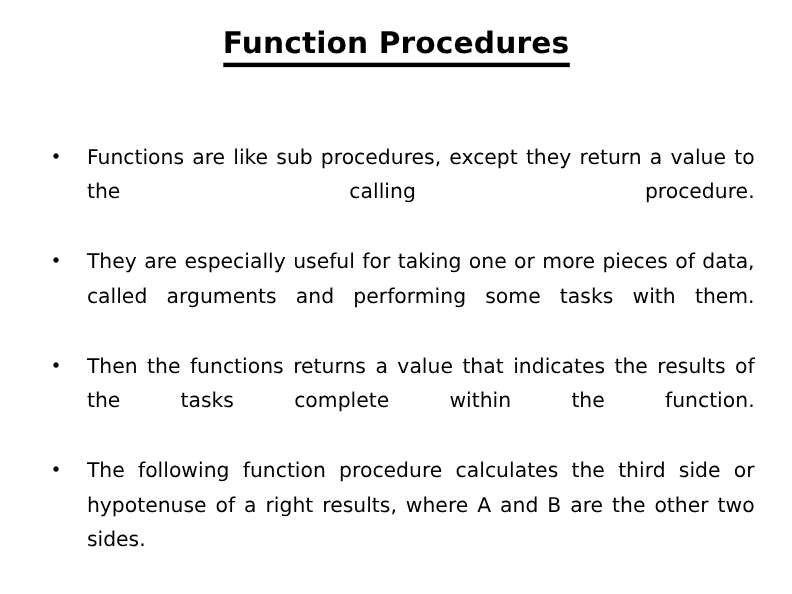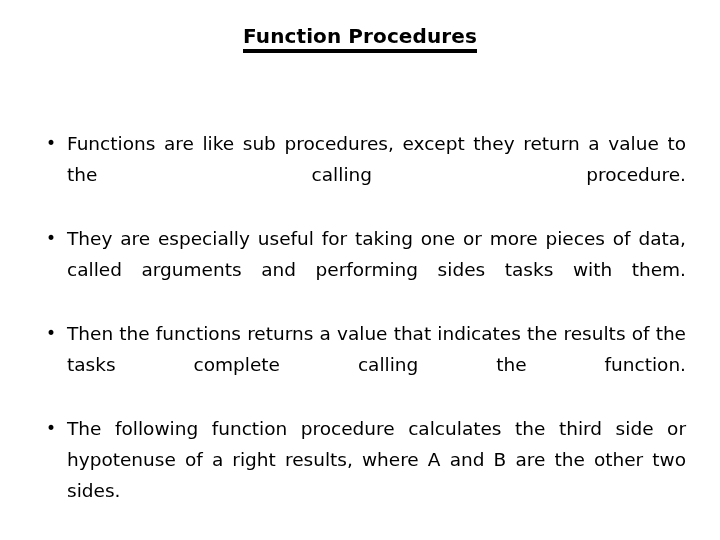--- a/index.html
+++ b/index.html
@@ -22,21 +22,21 @@
   .title-block {
     position: absolute;
     left: 0;
     top: 24px;
     width: 720px;
     text-align: center;
   }
 
   .slide-title {
     display: inline-block;
-    font-size: 20px;
+    font-size: 27px;
     font-weight: bold;
     line-height: 1.2;
     letter-spacing: 0.1px;
     color: #000000;
     border-bottom: 4px solid #000000;
     padding-bottom: 1px;
     white-space: nowrap;
   }
 
   
@@ -70,20 +70,21 @@
     top: 0;
     width: 14px;
     line-height: 31px;
     font-size: 17px;
     text-align: center;
     color: #000000;
   }
 
   ul.bullets > li .bullet-text {
     display: block;
+    margin-left: 12px;
   }
 
   
   ul.bullets > li .bullet-text::after {
     content: "";
     display: inline-block;
     width: 100%;
   }
 </style>
 </head>
@@ -98,26 +99,26 @@
   <div class="body-block">
     <ul class="bullets">
 
       <li>
         <span class="bullet-dot">•</span>
         <span class="bullet-text">Functions are like sub procedures, except they return a value to the calling procedure.</span>
       </li>
 
       <li>
         <span class="bullet-dot">•</span>
-        <span class="bullet-text">They are especially useful for taking one or more pieces of data, called arguments and performing sides tasks with them.</span>
+        <span class="bullet-text">They are especially useful for taking one or more pieces of data, called arguments and performing some tasks with them.</span>
       </li>
 
       <li>
         <span class="bullet-dot">•</span>
-        <span class="bullet-text">Then the functions returns a value that indicates the results of the tasks complete calling the function.</span>
+        <span class="bullet-text">Then the functions returns a value that indicates the results of the tasks complete within the function.</span>
       </li>
 
       <li>
         <span class="bullet-dot">•</span>
         <span class="bullet-text">The following function procedure calculates the third side or hypotenuse of a right results, where A and B are the other two sides.</span>
       </li>
 
       <li>
         <span class="bullet-dot">•</span>
         <span class="bullet-text">It takes two arguments A and B (of data type Double) and finally returns the results.</span>

